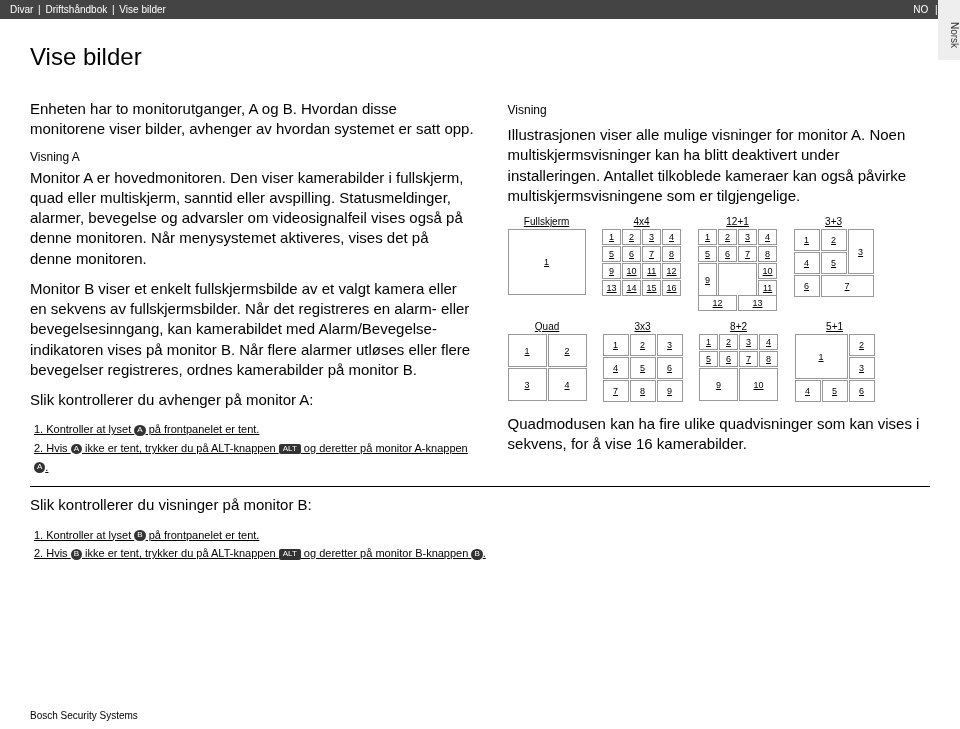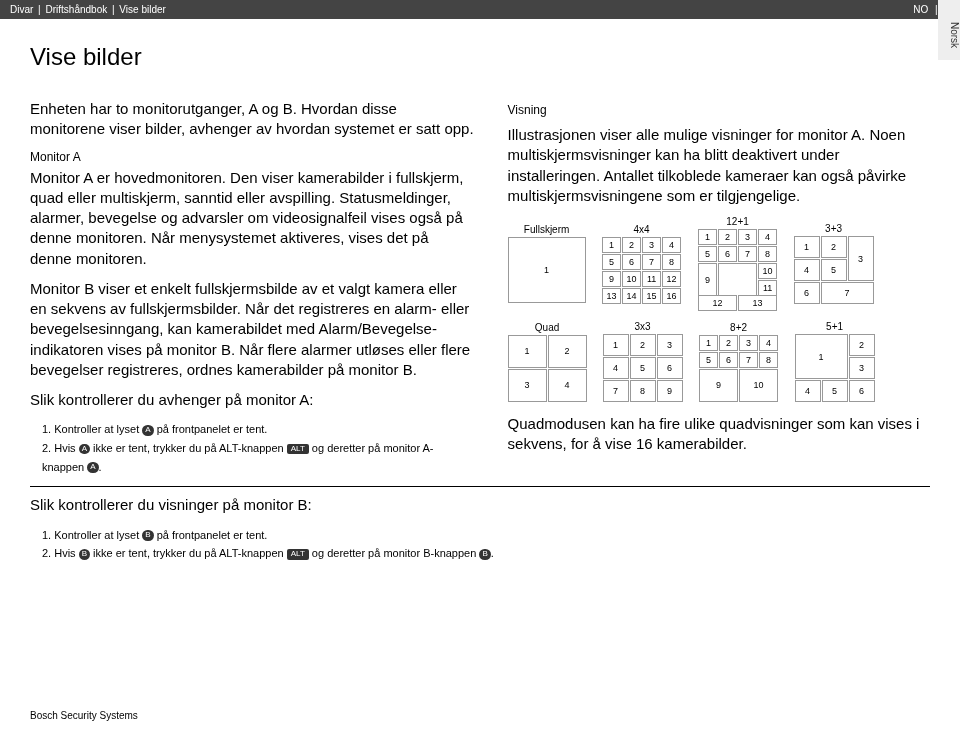--- a/index.html
+++ b/index.html
@@ -9,25 +9,25 @@
   .header-bar .right span { margin-left: 4px; }
   .side-tab { position: absolute; right: 0; top: 0; width: 22px; height: 60px; background: #eee; writing-mode: vertical-rl; text-align: center; font-size: 10px; padding-top: 10px; color: #333; }
   .page { padding: 14px 30px 0 30px; }
   h1 { font-size: 24px; font-weight: normal; margin: 10px 0 28px 0; }
   .cols { display: flex; gap: 34px; }
   .colL { flex: 1.05; }
   .colR { flex: 1; }
   .para { font-size: 15px; line-height: 1.35; margin-bottom: 10px; }
   .subhead { font-size: 12px; margin: 10px 0 4px 0; font-weight: normal; }
   .sechead { font-size: 12px; margin: 4px 0 8px 0; font-weight: normal; }
-  .num-item { font-size: 11px; line-height: 1.7; margin-left: 12px; }
+  .num-item { font-size: 11px; line-height: 1.7; margin-left: 4px; text-decoration: underline; }
   .keycap { display: inline-block; background: #333; color: #fff; border-radius: 2px; font-size: 8px; padding: 1px 4px; vertical-align: middle; line-height: 1.1; }
   .keycap.round { border-radius: 6px; padding: 1px 3px; }
   .layouts { margin-top: 8px; }
-  .grid-row { display: flex; gap: 16px; align-items: center; margin-bottom: 10px; }
+  .grid-row { display: flex; gap: 16px; align-items: flex-start; margin-bottom: 10px; text-decoration: underline; }
   .g { display: grid; border: 0; gap: 1px; background: #fff; }
   .c { border: 1px solid #999; display: flex; align-items: center; justify-content: center; font-size: 9px; background: #fff; }
   .g.full { grid-template-columns: 78px; grid-template-rows: 66px; }
   .g.g44 { grid-template-columns: repeat(4, 19px); grid-template-rows: repeat(4, 16px); }
   .g.g33 { grid-template-columns: repeat(3, 26px); grid-template-rows: repeat(3, 22px); }
   .g.quad { grid-template-columns: repeat(2, 39px); grid-template-rows: repeat(2, 33px); }
   .g.g121 { grid-template-columns: repeat(4, 19px); grid-template-areas: "a b c d" "e f g h" "i j j k" "i j j l"; grid-template-rows: repeat(4, 16px); }
   .g.g82 { grid-template-columns: repeat(4, 19px); grid-template-rows: repeat(4, 16px); grid-template-areas: "a b c d" "e f g h" "i i j j" "i i j j"; }
   .g.g43 { grid-template-columns: repeat(3, 26px); grid-template-rows: repeat(3, 22px); grid-template-areas: "a b c" "d e c" "f g g"; }
   .g.g51 { grid-template-columns: repeat(3, 26px); grid-template-rows: repeat(3, 22px); grid-template-areas: "a a b" "a a c" "d e f"; }
@@ -51,21 +51,21 @@
   </div>
 </div>
 <div class="side-tab">Norsk</div>
 
 <div class="page">
   <h1>Vise bilder</h1>
 
   <div class="cols">
     <div class="colL">
       <p class="para">Enheten har to monitorutganger, A og B. Hvordan disse monitorene viser bilder, avhenger av hvordan systemet er satt opp.</p>
-      <h3 class="subhead">Monitor A</h3>
+      <h3 class="subhead">Visning A</h3>
       <p class="para">Monitor A er hovedmonitoren. Den viser kamerabilder i fullskjerm, quad eller multiskjerm, sanntid eller avspilling. Statusmeldinger, alarmer, bevegelse og advarsler om videosignalfeil vises også på denne monitoren. Når menysystemet aktiveres, vises det på denne monitoren.</p>
       <p class="para">Monitor B viser et enkelt fullskjermsbilde av et valgt kamera eller en sekvens av fullskjermsbilder. Når det registreres en alarm- eller bevegelsesinngang, kan kamerabildet med Alarm/Bevegelse-indikatoren vises på monitor B. Når flere alarmer utløses eller flere bevegelser registreres, ordnes kamerabilder på monitor B.</p>
       <p class="para">Slik kontrollerer du avhenger på monitor A:</p>
       <div class="num-item">
         <span>1. Kontroller at lyset </span><span class="keycap round">A</span><span> på frontpanelet er tent.</span>
       </div>
       <div class="num-item">
         <span>2. Hvis </span><span class="keycap round">A</span><span> ikke er tent, trykker du på ALT-knappen </span><span class="keycap">ALT</span><span> og deretter på monitor A-knappen </span><span class="keycap round">A</span><span>.</span>
       </div>
     </div>

